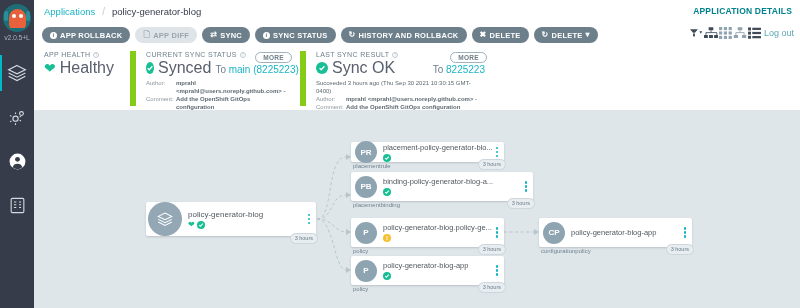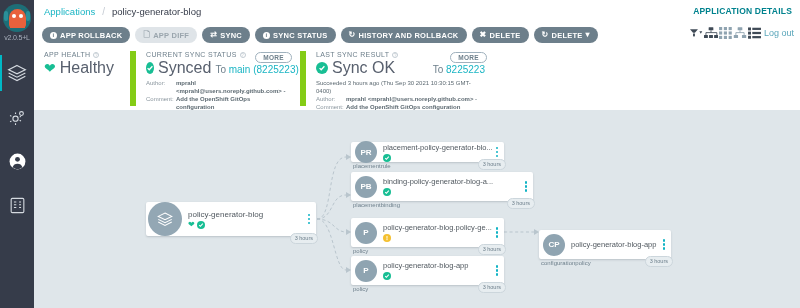--- a/index.html
+++ b/index.html
@@ -560,21 +560,21 @@
         </div>
         <div class="kebab">
             <i></i>
             <i></i>
             <i></i>
           </div>
         <div class="kicker">policy</div>
         <div class="age">3 hours</div>
       </div>
 
-      <div class="node" style="left:505px; top:120px; width:132px; height:29px;">
+      <div class="node" style="left:505px; top:108px; width:153px; height:29px;">
         <div class="avatar" style="width:22px;height:22px;font-size:8px;margin-left:4px;">CP</div>
         <div class="body">
           <div class="title">policy-generator-blog-app</div>
         </div>
         <div class="kebab">
             <i></i>
             <i></i>
             <i></i>
           </div>
         <div class="kicker">configurationpolicy</div>

